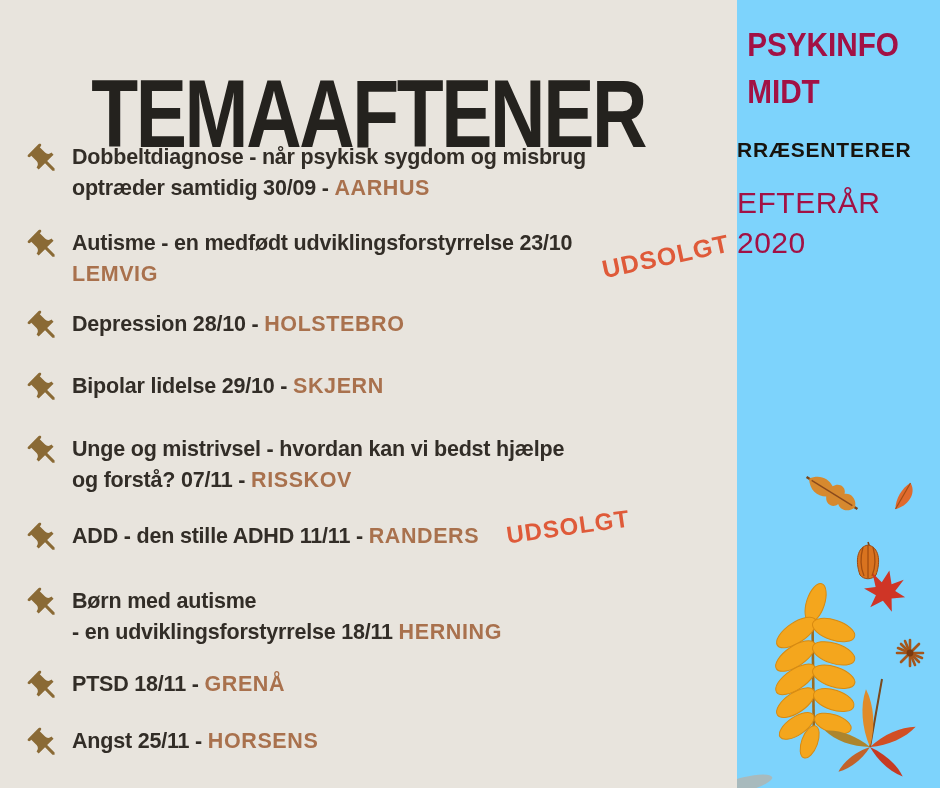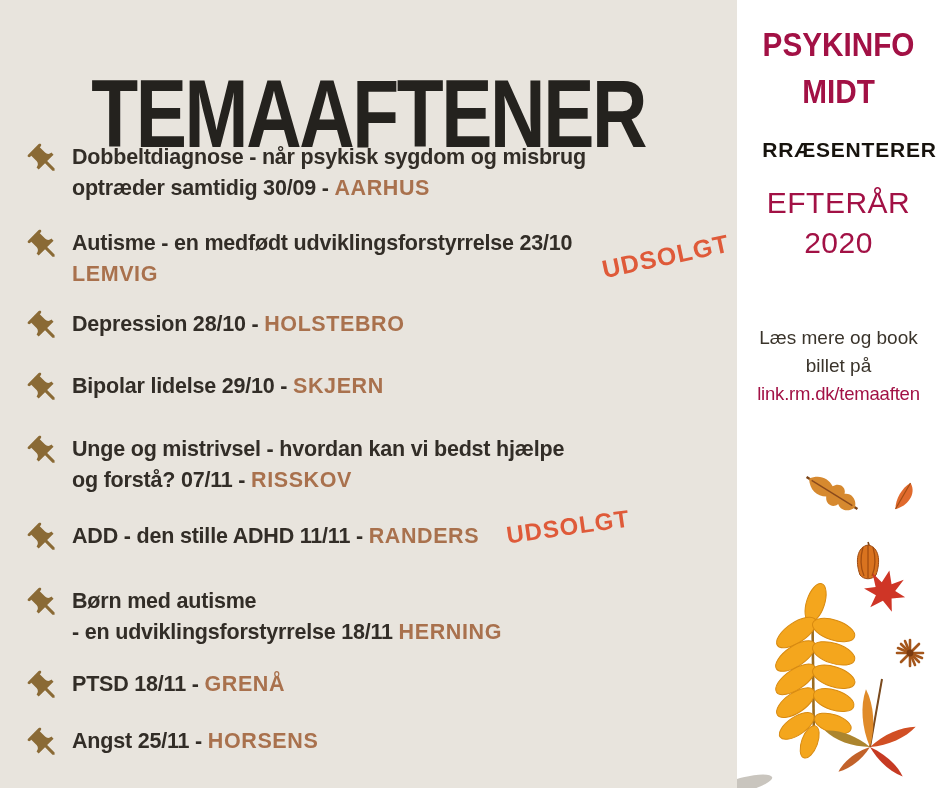--- a/index.html
+++ b/index.html
@@ -28,21 +28,21 @@
     white-space:nowrap;
   }
   .soldout.s1{left:601px;top:14px;font-size:25px;transform:rotate(-12deg);}
   .soldout.s2{left:506px;top:-8px;font-size:24px;transform:rotate(-8deg);}
   #evt1{top:142px;} #evt2{top:228px;} #evt3{top:309px;} #evt4{top:371px;}
   #evt5{top:434px;} #evt6{top:521px;} #evt7{top:586px;} #evt8{top:669px;}
   #evt9{top:726px;}
   
   .sidebar{
     position:absolute;left:737px;top:0;width:203px;height:788px;
-    background:#ffffff;text-align:center;
+    background:#7dd3fc;text-align:left;
   }
   .brand{
     position:absolute;top:22px;left:0;width:203px;
     font-size:33px;font-weight:700;color:#a21145;line-height:1.42;
     white-space:nowrap;transform:scaleX(.90);transform-origin:center;
   }
   .presents{
     position:absolute;top:138px;left:0;width:225px;
     font-size:21px;font-weight:600;color:#17130d;letter-spacing:.8px;
     white-space:nowrap;
@@ -179,25 +179,20 @@
 
   <aside class="sidebar">
     <div class="brand">
       <div>PSYKINFO</div>
       <div>MIDT</div>
     </div>
     <div class="presents">RRÆSENTERER</div>
     <div class="season">
       <div>EFTERÅR</div>
       <div>2020</div>
-    </div>
-    <div class="booking">
-      <div>Læs mere og book</div>
-      <div>billet på</div>
-      <a class="bookLink" href="#">link.rm.dk/temaaften</a>
     </div>
 
     <svg class="leaves" viewBox="0 0 203 333">
 
       <g transform="translate(95,38) rotate(-58)">
         <line x1="0" y1="-30" x2="0" y2="30" stroke="#7a4316" stroke-width="2.4"></line>
         <path d="M0,-27 C9,-21 11,-11 6,-3 C13,0 13,9 6,11 C11,17 7,25 0,27 C-7,25 -11,17 -6,11 C-13,9 -13,0 -6,-3 C-11,-11 -9,-21 0,-27 Z" fill="#d6892f"></path>
         <line x1="0" y1="-24" x2="0" y2="24" stroke="#8a4a1c" stroke-width="1.4"></line>
       </g>
 

